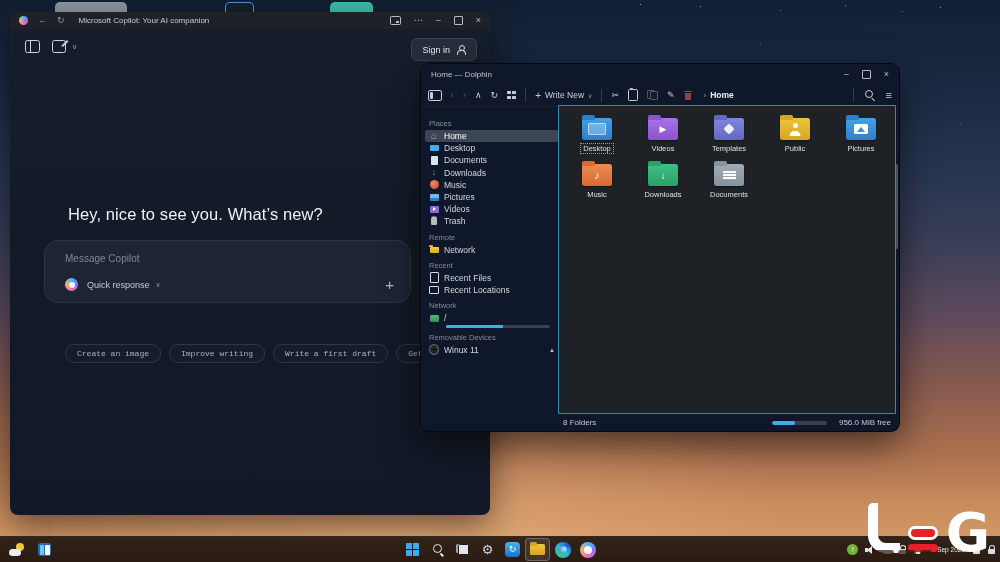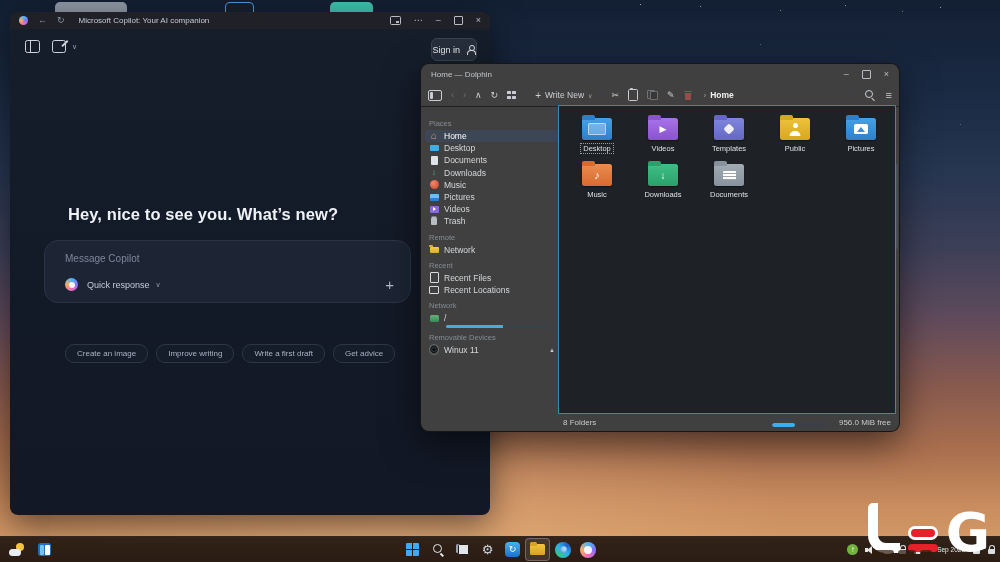--- a/index.html
+++ b/index.html
@@ -30,42 +30,42 @@
   .k-pip{width:9px;height:7px;border:1px solid #b8bcc2;border-radius:1.5px;position:relative}
   .k-pip::after{content:'';position:absolute;right:1px;bottom:1px;width:3px;height:2px;background:#b8bcc2}
   .k-max{width:7px;height:7px;border:1px solid #b8bcc2;border-radius:1px}
   .cop-body{position:absolute;left:0;right:0;top:17px;bottom:0}
   .cp-tools{position:absolute;top:11px;left:15px;display:flex;align-items:center;gap:12px}
   .cp-side{width:13px;height:11px;border:1.2px solid #cdd3db;border-radius:2.5px;position:relative}
   .cp-side::before{content:'';position:absolute;left:3.5px;top:0;bottom:0;width:1.2px;background:#cdd3db}
   .cp-compose{width:12px;height:11px;border:1.2px solid #cdd3db;border-radius:2.5px;position:relative}
   .cp-compose::before{content:'';position:absolute;right:-2px;top:-1px;width:8px;height:1.5px;background:#cdd3db;transform:rotate(-45deg);transform-origin:right top}
   .cp-chev{font-size:7px;color:#9aa2ae;margin-left:-6px}
-  .signin{position:absolute;top:9px;right:13px;height:21px;padding:0 0;border-radius:6px;background:#262e3c;
+  .signin{position:absolute;top:9px;right:13px;height:21px;padding:0 10px;border-radius:6px;background:#262e3c;
     border:1px solid #3a4250;display:flex;align-items:center;gap:6px;color:#e8ebef;font-size:9px}
   .person{width:10px;height:10px;position:relative;display:inline-block}
   .person::before{content:'';position:absolute;top:0;left:3px;width:4px;height:4px;border:1px solid #dfe3e8;border-radius:50%}
   .person::after{content:'';position:absolute;bottom:0;left:1px;width:7px;height:4px;border:1px solid #dfe3e8;border-bottom:none;border-radius:4px 4px 0 0}
-  .greet{position:absolute;top:176px;left:58px;font-size:16.5px;font-weight:bold;color:#eef1f5;letter-spacing:.1px}
+  .greet{position:absolute;top:176px;left:58px;font-size:16.5px;font-weight:normal;color:#eef1f5;letter-spacing:.1px}
   .composer{position:absolute;left:34px;top:211px;width:365px;height:61px;border-radius:14px;
     background:#1d2534;border:1px solid #2b3445}
   .composer .ph{position:absolute;top:12px;left:20px;font-size:10px;color:#7e8798}
   .composer .crow{position:absolute;left:20px;right:16px;bottom:10px;display:flex;align-items:center}
   .clogo{width:13px;height:13px;border-radius:50%;background:conic-gradient(#49b7ff,#8a70ff,#f46bbc,#ffaa5c,#49b7ff);position:relative;flex:none}
   .clogo::after{content:'';position:absolute;inset:3.5px;background:#fff;border-radius:50%;opacity:.92}
   .cmode{font-size:9px;color:#c3cad6;margin-left:9px}
   .cmchev{font-size:7px;color:#8d96a6;margin-left:6px}
   .cplus{margin-left:auto;font-size:15px;color:#b2bac6;font-weight:300;line-height:1}
   .chips{position:absolute;left:55px;top:315px}
   .chiprow{display:flex;gap:8px;margin-bottom:9px}
   .chip{font-size:8px;padding:4px 11px;border-radius:9px;border:1px solid #2d3646;background:rgba(23,31,46,.7);
-    color:#a9b2c0;font-family:Liberation Sans, sans-serif;white-space:nowrap}
-
-  
-  .dol-win{position:absolute;left:420px;top:63px;width:478px;height:367px;border-radius:9px;background:#404040;
+    color:#a9b2c0;font-family:Liberation Mono, monospace;white-space:nowrap}
+
+  
+  .dol-win{position:absolute;left:420px;top:63px;width:478px;height:367px;border-radius:9px;background:#0f172a;
     border:1px solid rgba(0,0,0,.65);box-shadow:0 12px 36px rgba(0,0,0,.55);font-size:8.5px;color:#d4d8db}
   .dol-title{position:absolute;left:0;right:0;top:0;height:20px;display:flex;align-items:center;padding:0 10px;gap:17px}
   .dtitle-text{font-size:8px;color:#c2c6ca;margin-right:auto}
   .dol-toolbar{position:absolute;left:0;right:0;top:20px;height:22px;display:flex;align-items:center;padding:0 7px;gap:9px;color:#ccd0d4;border-bottom:1px solid #1e2125}
   .tbi{display:inline-flex;align-items:center;justify-content:center;font-size:9px;line-height:1}
   .tbi.dis{opacity:.35}
   .tsep{width:1px;height:13px;background:#3a3f45}
   .tb-panel{width:12px;height:9px;border:1.2px solid #c8ccd0;border-radius:2px;position:relative}
   .tb-panel::before{content:'';position:absolute;left:1px;top:1px;bottom:1px;width:3px;background:#c8ccd0;border-radius:1px}
   .tb-grid{width:9px;height:9px;position:relative}
@@ -133,21 +133,21 @@
   .fpic .fg::before{content:'';width:14px;height:10px;background:#fff;border-radius:1.5px}
   .fpic .fg::after{content:'';position:absolute;bottom:8px;left:50%;transform:translateX(-50%);border-left:4px solid transparent;border-right:4px solid transparent;border-bottom:5px solid #3b8fd4}
   .fmus .fg::before{content:'♪';color:#fff;font-size:11px}
   .fdl .fg::before{content:'↓';color:#fff;font-size:10px;font-weight:bold}
   .fdoc .fg::before{content:'';width:13px;height:9px;border-radius:1px;background:#fff;
     background-image:repeating-linear-gradient(180deg,transparent 0 2px,#9aa4ae 2px 3px)}
   .flabel{font-size:7.5px;color:#dde0e3;margin-top:4px;padding:0 2px;line-height:1.2}
   .fitem.focused .flabel{outline:1px dotted rgba(255,255,255,.55)}
   
   .dstatus{position:absolute;left:137px;right:3px;bottom:1px;height:15px;display:flex;align-items:center;padding:0 5px;font-size:8px;color:#c6cacd}
-  .dstatus .rgt{margin-left:auto;display:flex;align-items:flex-end;gap:12px}
+  .dstatus .rgt{margin-left:auto;display:flex;align-items:center;gap:12px}
   .cap{width:55px;height:4px;border-radius:2px;background:#3a4045;overflow:hidden}
   .cap i{display:block;height:100%;background:#3daee9;border-radius:2px}
 
   
   .taskbar{position:absolute;left:0;right:0;bottom:0;height:25px;background:linear-gradient(180deg,rgba(44,30,21,.96),rgba(36,24,17,.97));border-top:1px solid rgba(255,255,255,.05)}
   .tb-left{position:absolute;left:9px;top:0;bottom:0;display:flex;align-items:center;gap:13px}
   .tb-center{position:absolute;left:50%;transform:translateX(-50%);top:0;bottom:0;display:flex;align-items:center}
   .tb-center .slot{width:25px;height:23px;display:flex;align-items:center;justify-content:center}
   .tb-right{position:absolute;right:5px;top:0;bottom:0;display:flex;align-items:center;gap:7px}
   .weather{width:16px;height:13px;position:relative}

